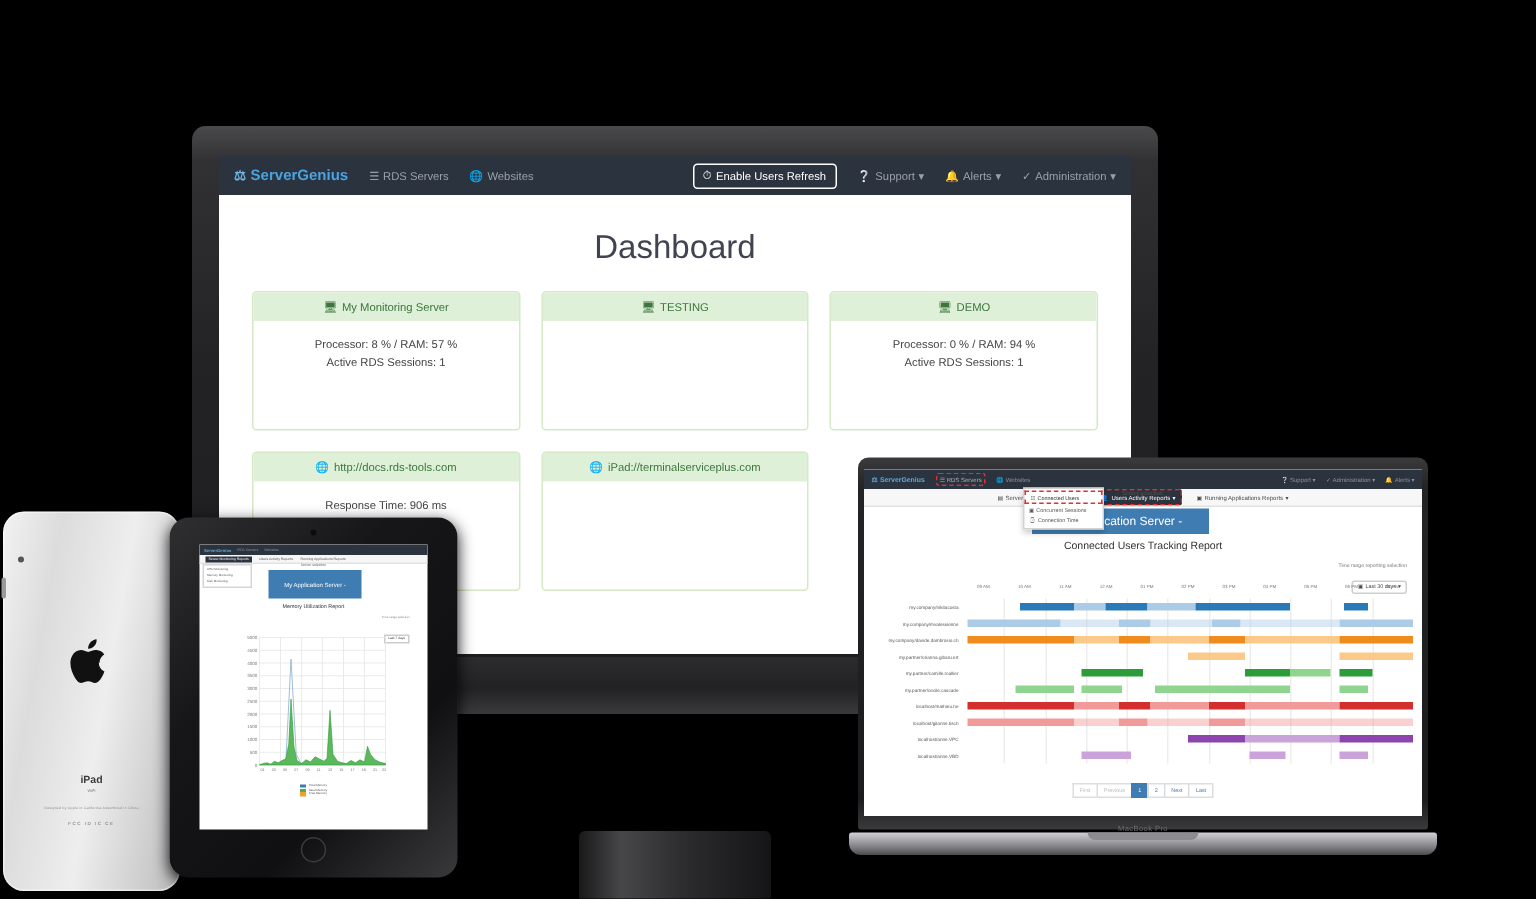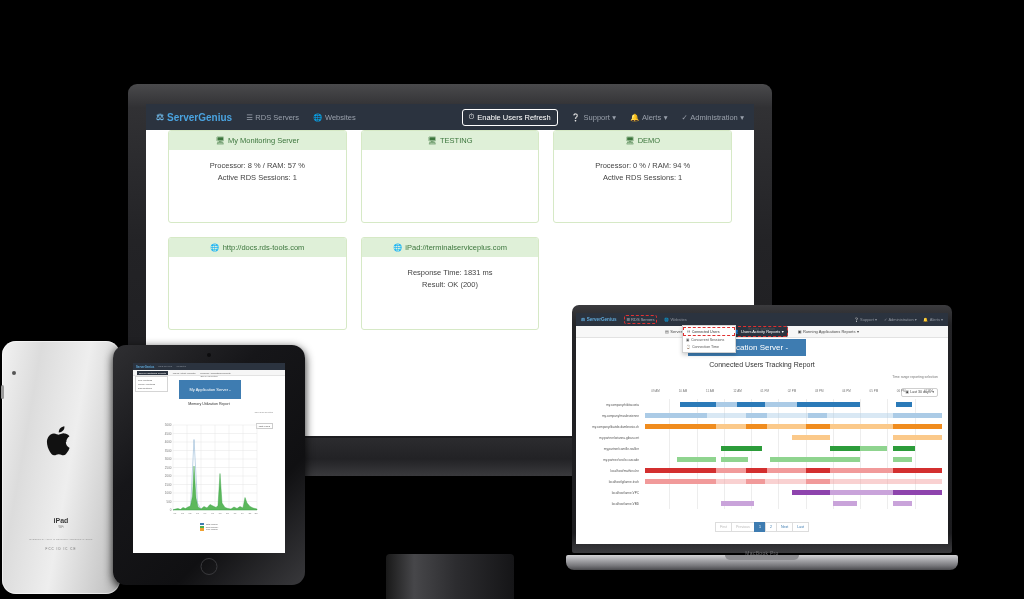--- a/index.html
+++ b/index.html
@@ -222,20 +222,21 @@
           <span>Alerts</span>
           <span>▾</span>
         </div>
         <div class="nav-link">
           <span>✓</span>
           <span>Administration</span>
           <span>▾</span>
         </div>
       </div>
 
+      <div class="page-title">Dashboard</div>
 
       <div class="card-grid">
         <div class="card">
           <div class="card-head">
             <span>🖥</span>
             <span>My Monitoring Server</span>
           </div>
           <div class="card-body">
             <div>Processor: 8 % / RAM: 57 %</div>
             <div>Active RDS Sessions: 1</div>
@@ -258,29 +259,29 @@
           </div>
         </div>
       </div>
 
       <div class="card-grid" style="margin-top:14px">
         <div class="card">
           <div class="card-head">
             <span>🌐</span>
             <span>http://docs.rds-tools.com</span>
           </div>
+          <div class="card-body">
+            <div>Response Time: 906 ms</div>
+            <div>Result: OK (200)</div>
+          </div>
         </div>
         <div class="card">
           <div class="card-head">
             <span>🌐</span>
             <span>iPad://terminalserviceplus.com</span>
-          </div>
-          <div class="card-body">
-            <div>Response Time: 1831 ms</div>
-            <div>Result: OK (200)</div>
           </div>
         </div>
         <div class="card" style="visibility:hidden">
           <div class="card-head"></div>
           <div class="card-body"></div>
         </div>
       </div>
 
     </div>
     <div class="monitor-neck"></div>

